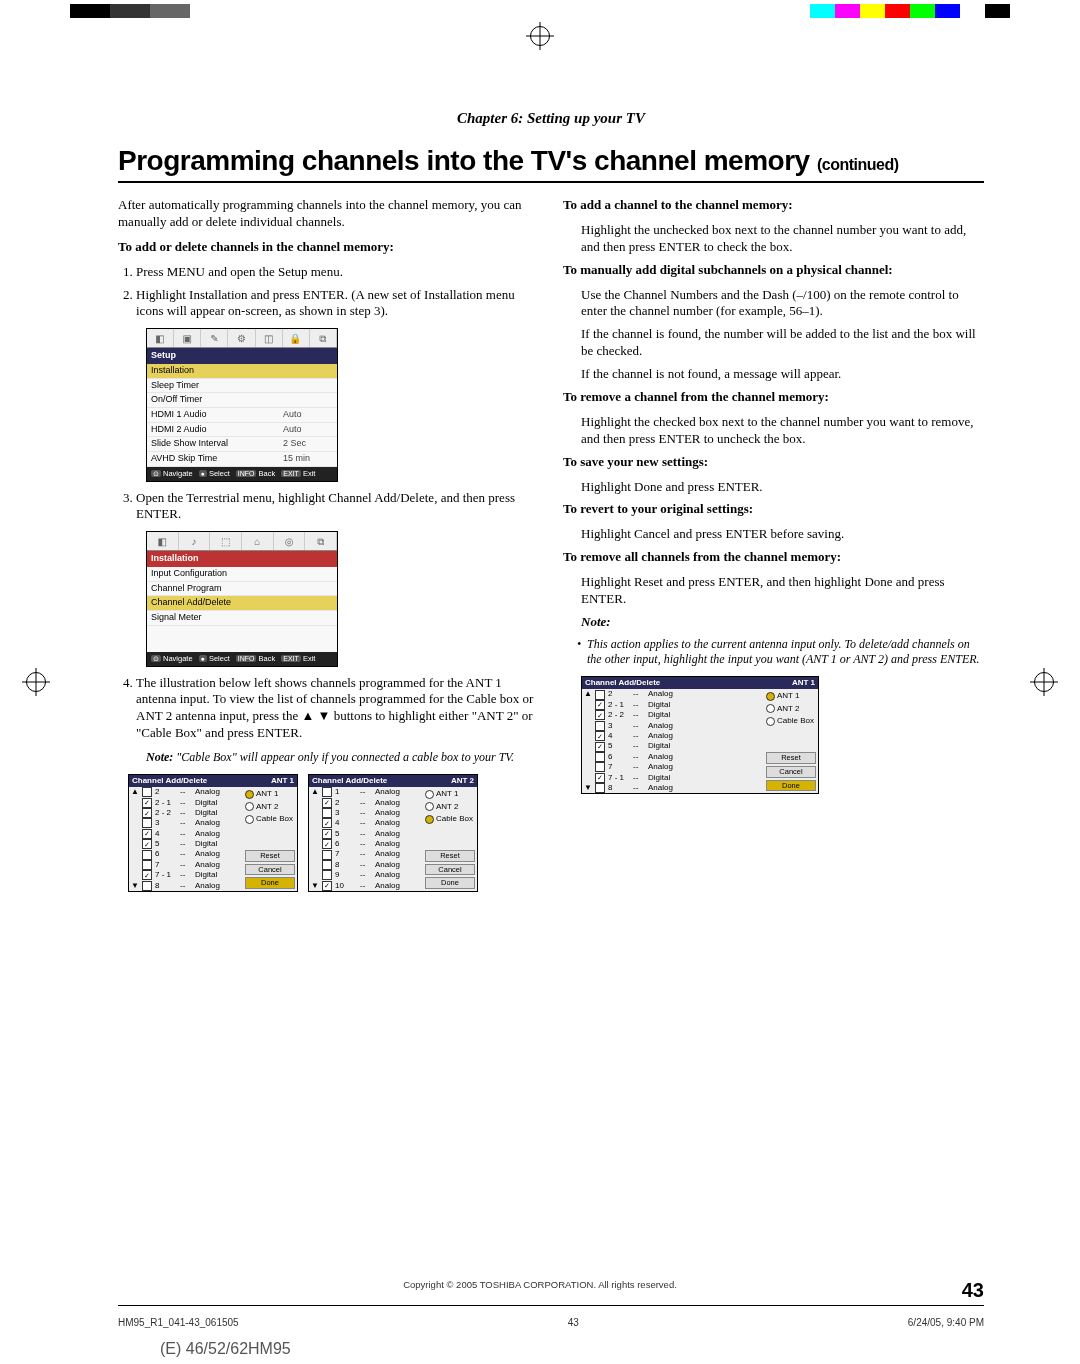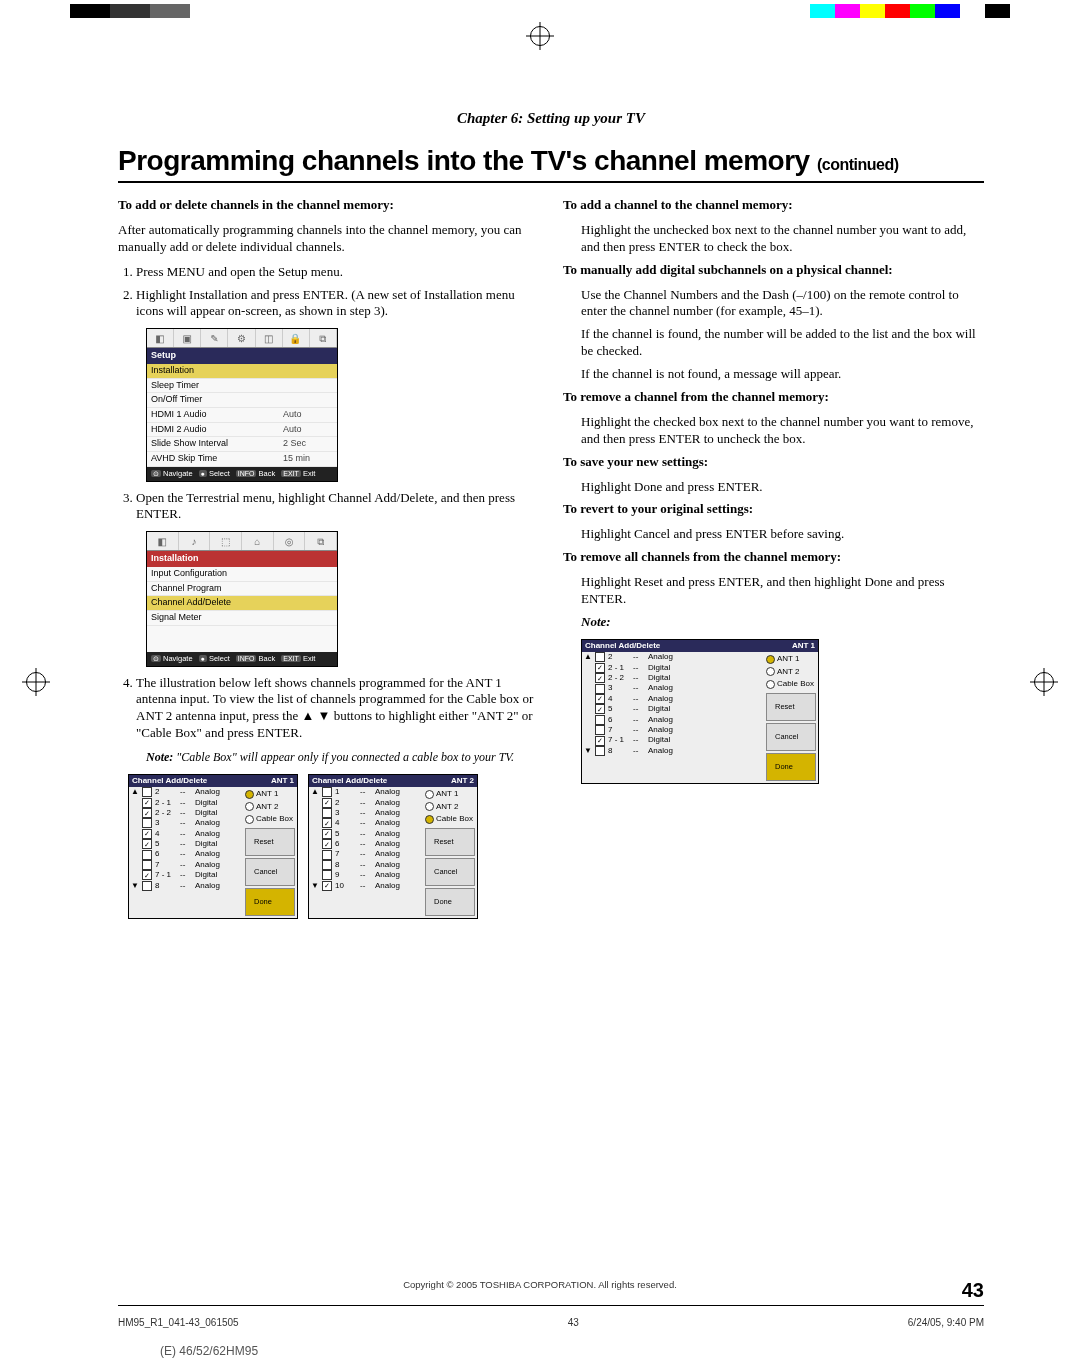--- a/index.html
+++ b/index.html
@@ -53,30 +53,30 @@
 .chtab .list{flex:1}
 .chtab .side{width:50px;padding:2px;display:flex;flex-direction:column;gap:2px}
 .chtab .crow{display:flex;align-items:center;padding:0 2px;gap:3px}
 .chtab .crow .cb{width:8px;height:8px;border:1px solid #333;background:#fff;display:flex;align-items:center;justify-content:center;font-size:7px;line-height:1}
 .chtab .crow .ch{width:22px}
 .chtab .crow .dd{width:12px}
 .chtab .crow .ty{width:32px}
 .chtab .opt{display:flex;align-items:center;gap:2px}
 .chtab .opt .rad{width:7px;height:7px;border:1px solid #333;border-radius:50%;background:#fff}
 .chtab .opt .rad.on{background:#d4b400}
-.chtab .btn{border:1px solid #888;background:#ddd;padding:8px;font-size:7.5px}
+.chtab .btn{border:1px solid #888;background:#ddd;text-align:center;padding:0;font-size:7.5px}
 .chtab .btn.sel{background:#d4b400}
 .chtabs-row{display:flex;gap:10px;margin-left:10px}
 .chtab.small{width:168px}
 .chtab.big{width:236px;margin:8px 0 0 18px}
 .copyright{position:absolute;left:0;right:0;bottom:74px;text-align:center;font-family:Arial,Helvetica,sans-serif;font-size:9.5px;color:#333}
 .pagenum{position:absolute;right:96px;bottom:62px;font-family:Arial,Helvetica,sans-serif;font-weight:900;font-size:20px}
 .footer-line{position:absolute;left:118px;right:96px;bottom:58px;border-top:1px solid #000}
 .footinfo{position:absolute;left:118px;right:96px;bottom:36px;display:flex;justify-content:space-between;font-family:Arial,Helvetica,sans-serif;font-size:10px;color:#333}
-.model{position:absolute;left:160px;bottom:6px;font-family:Arial,Helvetica,sans-serif;font-size:12px;color:#555}
+.model{position:absolute;left:160px;bottom:6px;font-family:Arial,Helvetica,sans-serif;font-size:16px;color:#555}
 </style>
 </head>
 <body>
 
 <div class="page">
 
   <div class="color-bars">
     <div class="spacer"></div>
     <div class="grp" id="cb-left">
         <div class="seg" style="background: rgb(0, 0, 0);"></div>
@@ -110,22 +110,22 @@
 
   <div class="content">
     <div class="chapter">Chapter 6: Setting up your TV</div>
     <div class="title">
       <span>Programming channels into the TV's channel memory </span><span class="cont">(continued)</span>
     </div>
 
     <div class="cols">
 
       <div class="col">
+        <div class="para">After automatically programming channels into the channel memory, you can manually add or delete individual channels.</div>
         <div class="para bold">To add or delete channels in the channel memory:</div>
-        <div class="para">After automatically programming channels into the channel memory, you can manually add or delete individual channels.</div>
         <ol>
           <li>Press MENU and open the Setup menu.</li>
           <li>Highlight Installation and press ENTER. (A new set of Installation menu icons will appear on-screen, as shown in step 3).</li>
         </ol>
 
         <div class="osd">
           <div class="iconrow">
               <div>◧</div>
               <div>▣</div>
               <div>✎</div>
@@ -392,38 +392,39 @@
               </div>
             </div>
         </div>
       </div>
 
       <div class="col">
         <div class="para"><span class="bold">To add a channel to the channel memory:</span></div>
         <div class="indent">Highlight the unchecked box next to the channel number you want to add, and then press ENTER to check the box.</div>
 
         <div class="para"><span class="bold">To manually add digital subchannels on a physical channel:</span></div>
-        <div class="indent">Use the Channel Numbers and the Dash (–/100) on the remote control to enter the channel number (for example, 45–1).</div>
+        <div class="indent">Use the Channel Numbers and the Dash (–/100) on the remote control to enter the channel number (for example, 56–1).</div>
         <div class="indent">If the channel is found, the number will be added to the list and the box will be checked.</div>
         <div class="indent">If the channel is not found, a message will appear.</div>
 
         <div class="para"><span class="bold">To remove a channel from the channel memory:</span></div>
         <div class="indent">Highlight the checked box next to the channel number you want to remove, and then press ENTER to uncheck the box.</div>
 
         <div class="para"><span class="bold">To save your new settings:</span></div>
         <div class="indent">Highlight Done and press ENTER.</div>
 
         <div class="para"><span class="bold">To revert to your original settings:</span></div>
         <div class="indent">Highlight Cancel and press ENTER before saving.</div>
 
         <div class="para"><span class="bold">To remove all channels from the channel memory:</span></div>
         <div class="indent">Highlight Reset and press ENTER, and then highlight Done and press ENTER.</div>
 
         <div class="indent"><span class="bold ital">Note:</span></div>
         <ul class="ul-note">
+          <li>This action applies to the current antenna input only. To delete/add channels on the other input, highlight the input you want (ANT 1 or ANT 2) and press ENTER.</li>
         </ul>
 
         <div class="chtab big" id="chlist3">
             <div class="hdr">
               <span class="t">Channel Add/Delete</span>
               <span>ANT 1</span>
             </div>
             <div class="body">
               <div class="list">
                 <div class="crow">

